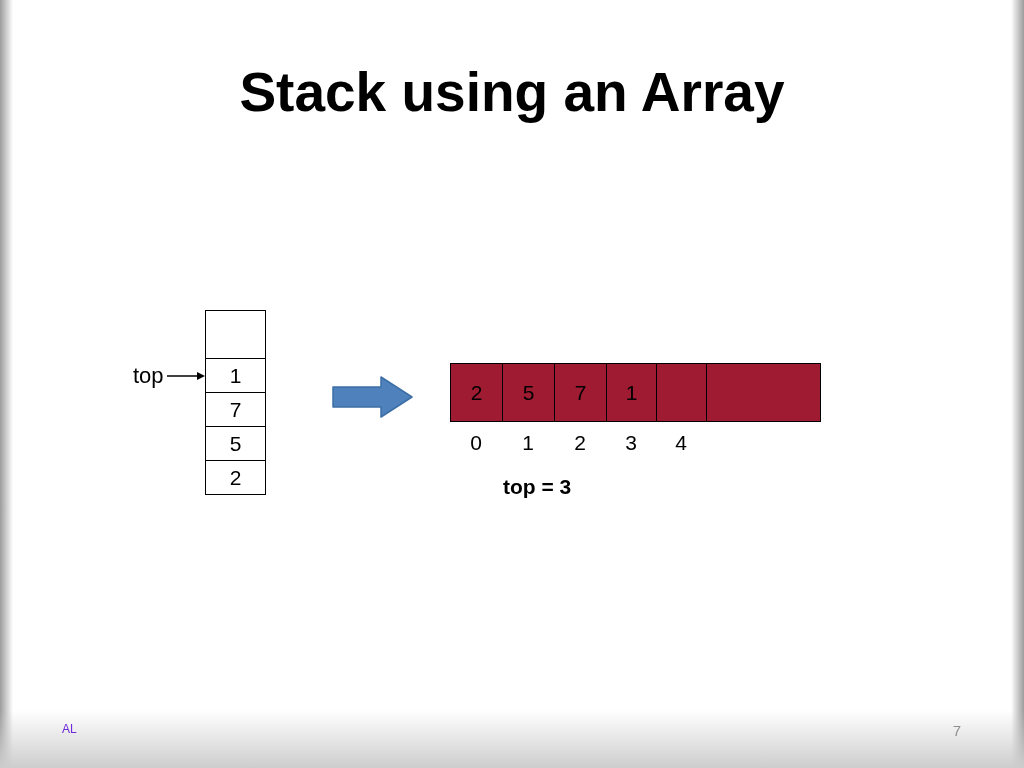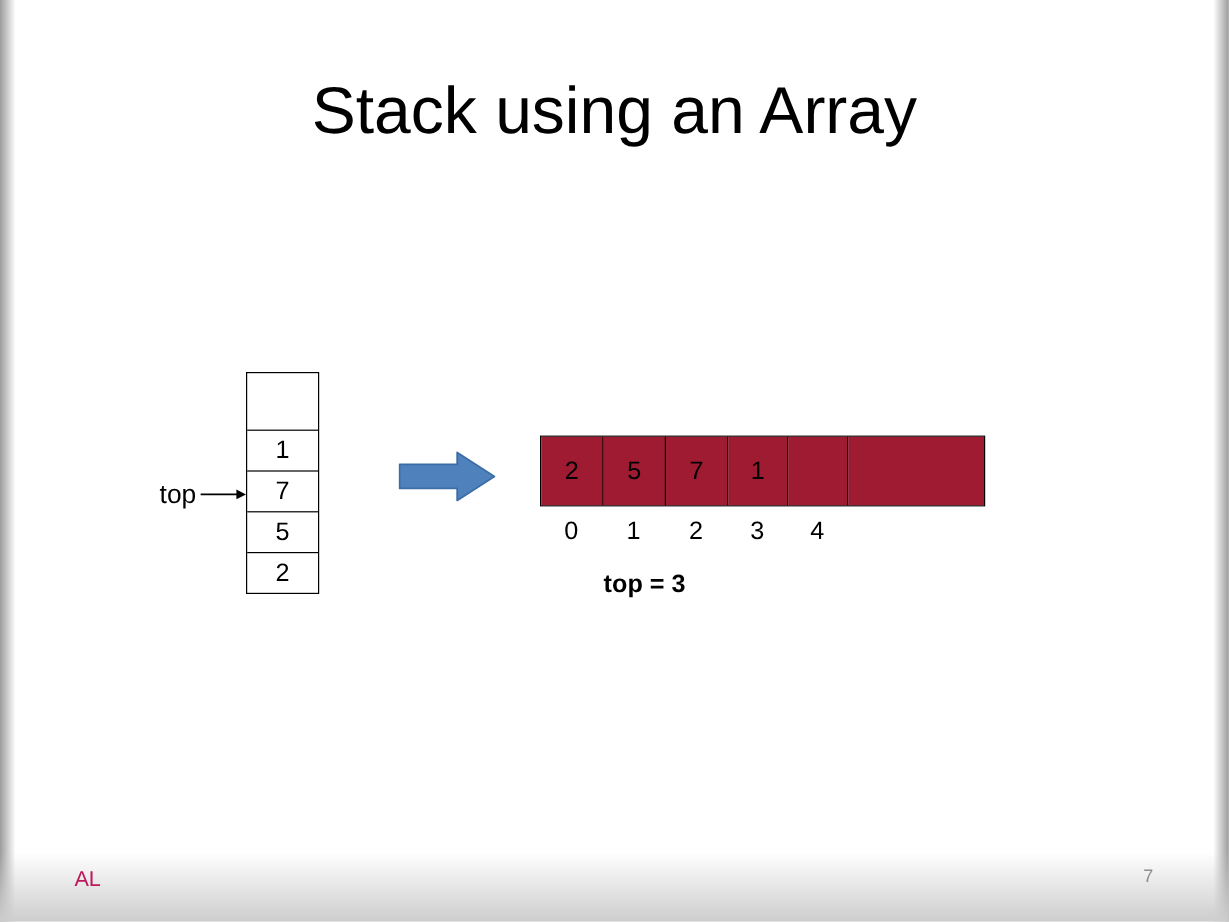--- a/index.html
+++ b/index.html
@@ -23,21 +23,21 @@
   }
   .edge-bottom {
     position: absolute; left: 0; bottom: 0; width: 1024px; height: 58px;
     background: linear-gradient(to bottom, rgba(210,210,210,0), #cdcdcd);
   }
 
   .title {
     position: absolute; top: 60px; left: 0; width: 1024px;
     text-align: center;
     font-size: 55px;
-    font-weight: 400;
+    font-weight: 700;
     color: #000;
   }
 
   
   .stack {
     position: absolute; left: 205px; top: 310px; width: 61px;
     border: 1px solid #000;
     background: #fff;
   }
   .stack-cell {
@@ -45,21 +45,20 @@
     border-top: 1px solid #000;
     display: flex; align-items: center; justify-content: center;
     font-size: 21px;
   }
   .stack-cell.empty { height: 47px; border-top: none; }
 
   .top-pointer {
     position: absolute; left: 133px; top: 363px;
     display: flex; align-items: center;
     font-size: 22px;
-    margin-top: 36px;
   }
   .top-pointer svg { margin-left: 3px; display: block; }
 
   .block-arrow {
     position: absolute; left: 332px; top: 375px;
   }
 
   
   .array {
     position: absolute; left: 450px; top: 363px; height: 59px;
@@ -90,21 +89,21 @@
   }
 
   .top-eq {
     position: absolute; left: 503px; top: 475px;
     font-size: 21px;
     font-weight: bold;
   }
 
   .footer-left {
     position: absolute; left: 62px; top: 722px;
-    font-size: 18px; color: #be185d;
+    font-size: 12px; color: #6d28d9;
   }
   .footer-right {
     position: absolute; right: 63px; top: 722px;
     font-size: 15px; color: #8f8f8f;
   }
 </style>
 </head>
 <body>
 
 <div class="edge-left"></div>

